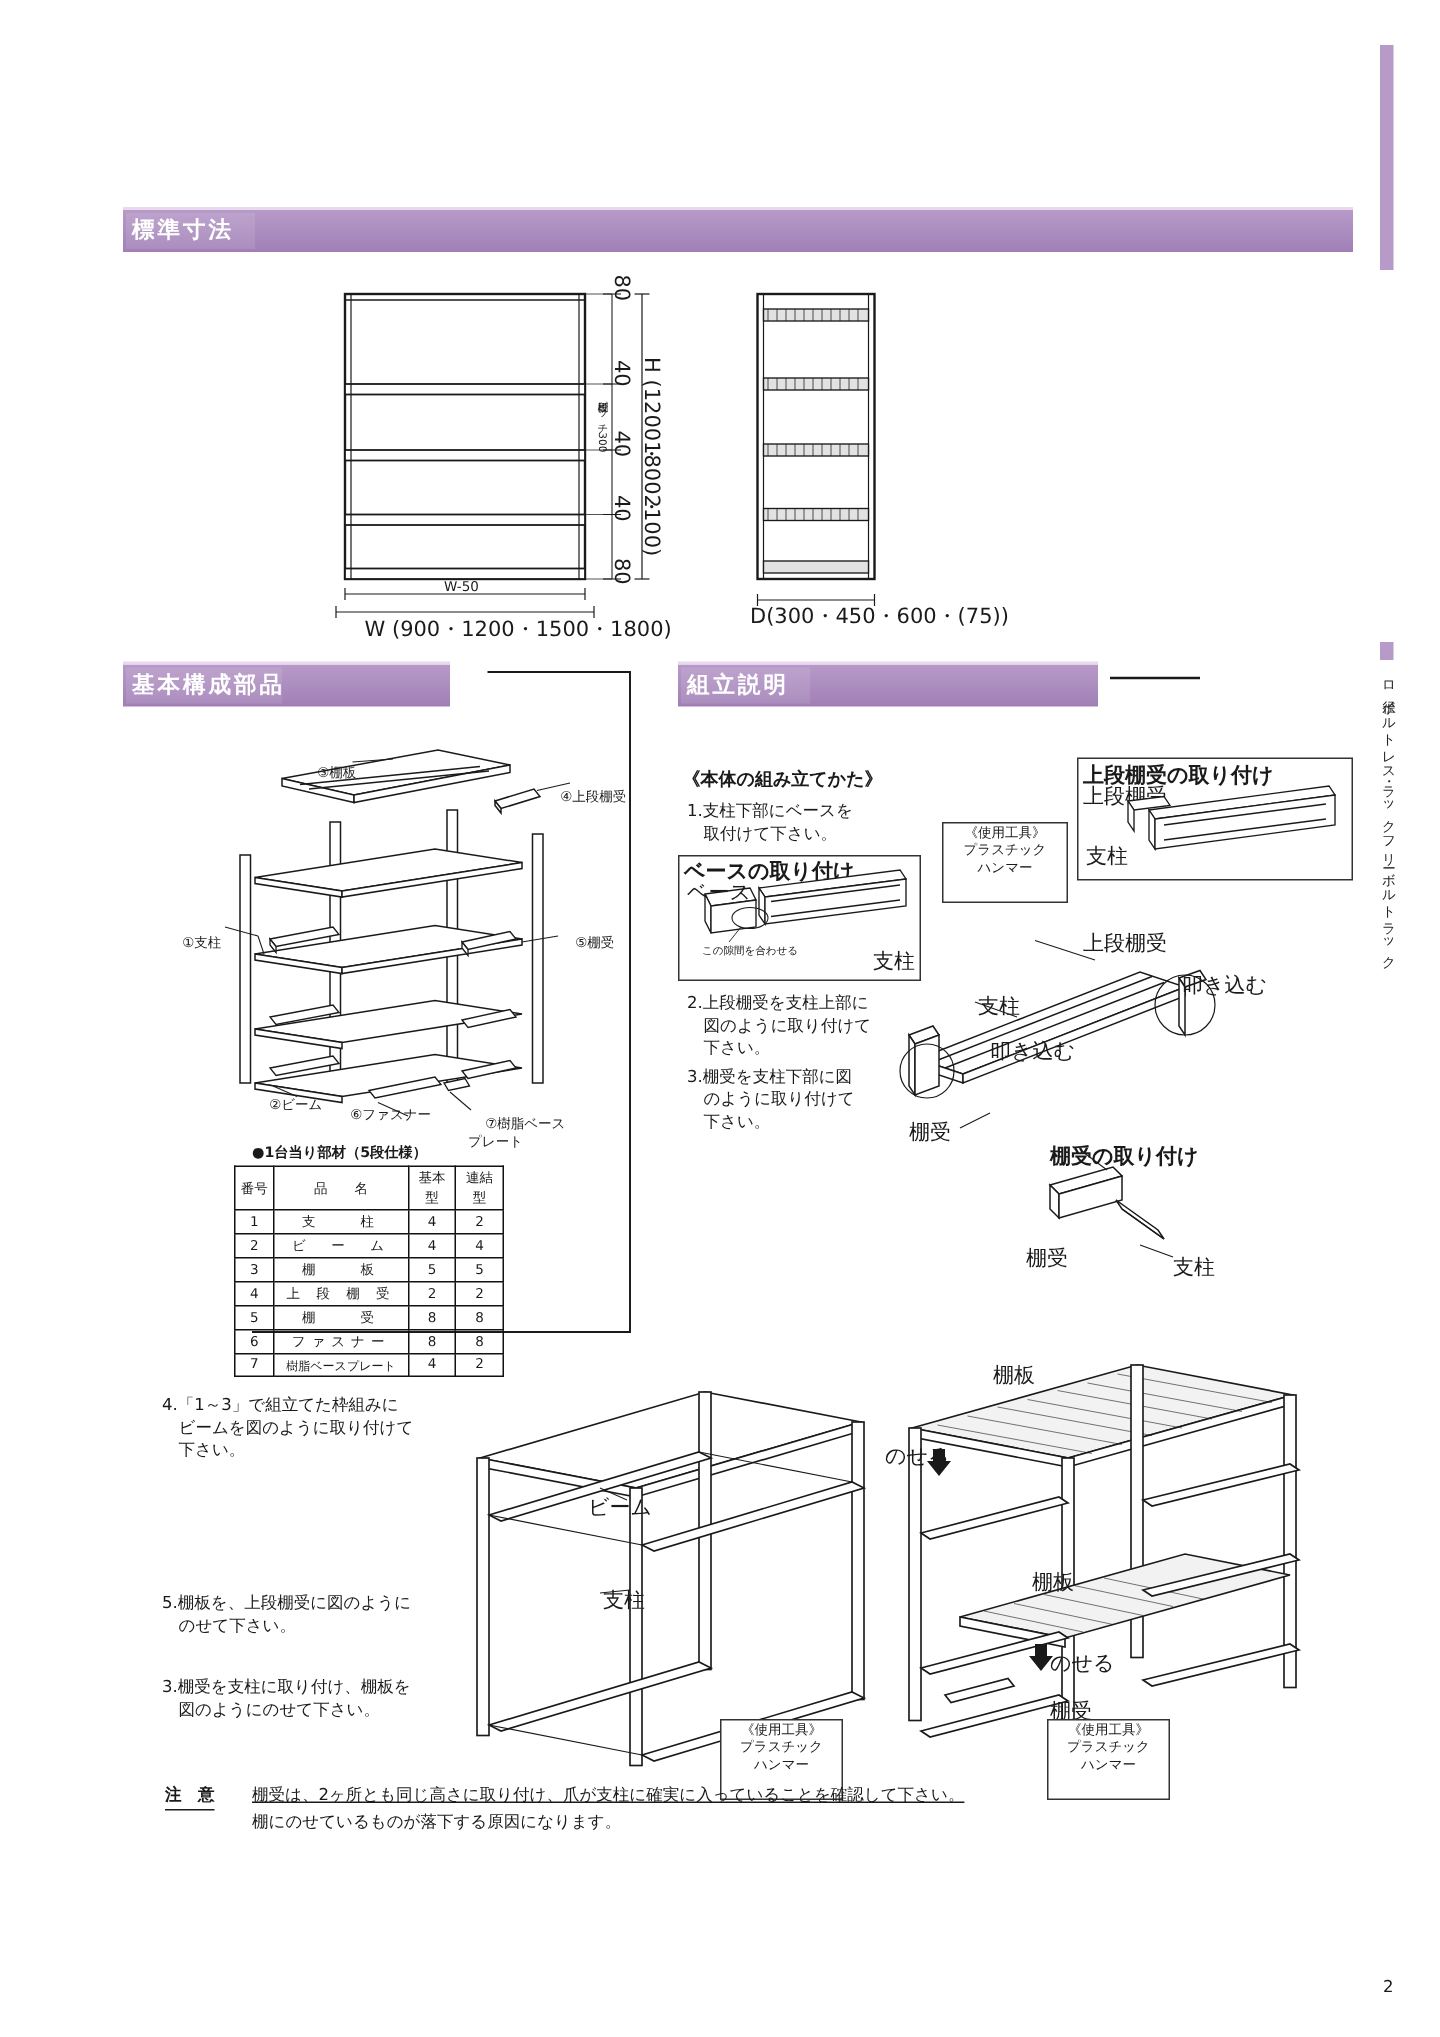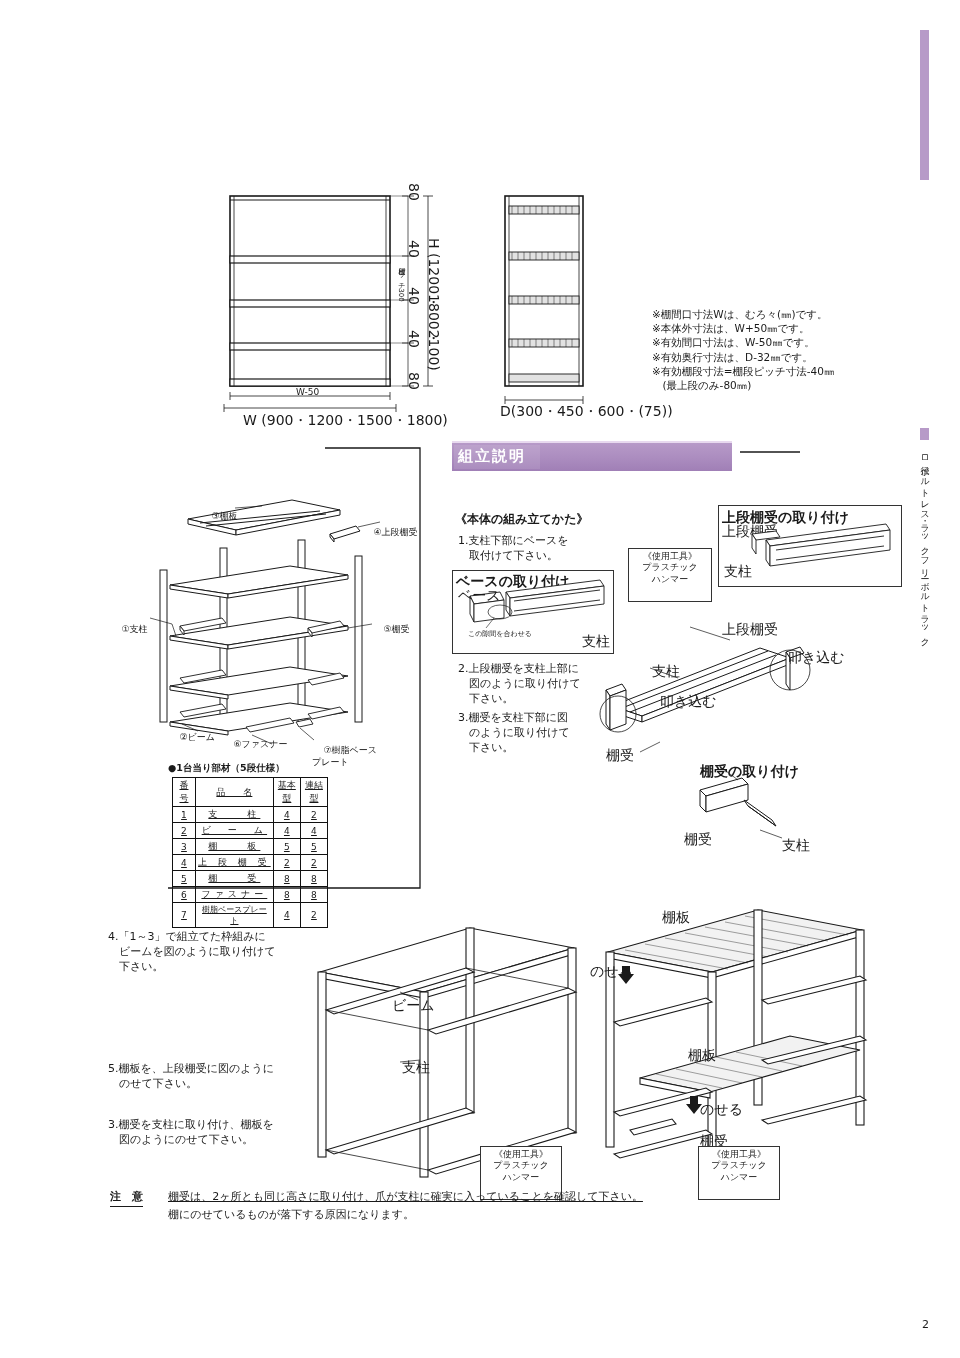--- a/index.html
+++ b/index.html
@@ -45,20 +45,24 @@
 </style>
 </head>
 <body>
 
 <div class="page">
 
   <div class="edgemark" style="left:920px;top:30px;width:9px;height:150px;"></div>
   <div class="edgemark" style="left:920px;top:428px;width:9px;height:12px;"></div>
   <div class="sidetab" style="left:918px;top:448px;height:300px;">ロ径ボルトレス・ラックフリーボルトラック</div>
 
+  <div class="secbar" style="left:82px;top:138px;width:820px;">
+    <div class="lblbox" style="width:86px;background:rgba(255,255,255,0.10);"></div>
+    <div class="lbl">標準寸法</div>
+  </div>
 
   <svg width="960" height="1358">
 
     <rect class="fillw" x="230" y="196" width="160" height="190" stroke-width="1.6"></rect>
 
     <line class="ln" x1="230" y1="200" x2="390" y2="200" stroke-width="1"></line>
     <rect class="fillw" x="230" y="256" width="160" height="7" stroke-width="1.2"></rect>
     <rect class="fillw" x="230" y="300" width="160" height="7" stroke-width="1.2"></rect>
     <rect class="fillw" x="230" y="343" width="160" height="7" stroke-width="1.2"></rect>
     <rect class="fillw" x="230" y="379" width="160" height="7" stroke-width="1.2"></rect>
@@ -156,29 +160,25 @@
   <div class="t xs" style="left:243px;top:411px;">W (900・1200・1500・1800)</div>
   <div class="t xs" style="left:500px;top:402px;">D(300・450・600・(75))</div>
   <div class="t xs" style="left:424px;top:238px;writing-mode:vertical-rl;">H (1200・1800・2100)</div>
   <div class="t xs" style="left:396px;top:262px;writing-mode:vertical-rl;font-size:7px;">棚段ピッチ 300</div>
   <div class="t xs" style="left:404px;top:183px;writing-mode:vertical-rl;">80</div>
   <div class="t xs" style="left:404px;top:240px;writing-mode:vertical-rl;">40</div>
   <div class="t xs" style="left:404px;top:287px;writing-mode:vertical-rl;">40</div>
   <div class="t xs" style="left:404px;top:330px;writing-mode:vertical-rl;">40</div>
   <div class="t xs" style="left:404px;top:372px;writing-mode:vertical-rl;">80</div>
 
-  <div style="position:absolute;left:652px;top:307px;">
-    <div class="t" style="position:static;font-size:10.5px;">※棚間口寸法Wは、むろ々(㎜)です。</div>
-    <div class="t" style="position:static;font-size:10.5px;">※本体外寸法は、W+50㎜です。</div>
-    <div class="t" style="position:static;font-size:10.5px;">※有効間口寸法は、W-50㎜です。</div>
-    <div class="t" style="position:static;font-size:10.5px;">※有効奥行寸法は、D-32㎜です。</div>
-    <div class="t" style="position:static;font-size:10.5px;">※有効棚段寸法=棚段ピッチ寸法-40㎜</div>
-    <div class="t" style="position:static;font-size:10.5px;">　(最上段のみ-80㎜)</div>
-  </div>
-
+
+  <div class="secbar" style="left:82px;top:441px;width:218px;">
+    <div class="lblbox" style="width:104px;background:rgba(255,255,255,0.10);"></div>
+    <div class="lbl">基本構成部品</div>
+  </div>
 
   <div class="secbar" style="left:452px;top:441px;width:280px;">
     <div class="lblbox" style="width:86px;background:rgba(255,255,255,0.10);"></div>
     <div class="lbl">組立説明</div>
   </div>
 
   <svg width="960" height="1358">
     <polyline class="ln" points="325,448 420,448 420,888 168,888" stroke-width="1.3"></polyline>
     <line class="ln" x1="740" y1="452" x2="800" y2="452" stroke-width="1.6"></line>
   </svg>
@@ -269,21 +269,21 @@
   </div>
   <div class="t sm" style="left:222px;top:726px;">
     <span>⑥</span><span>ファスナー</span>
   </div>
   <div class="t sm" style="left:312px;top:732px;">
     <span>⑦</span><span>樹脂ベース
 プレート</span>
   </div>
 
   <div class="tblcap" style="left:168px;top:762px;">●1台当り部材（5段仕様）</div>
-  <table class="parts" style="left:172px;top:777px;width:156px;text-decoration:underline;">
+  <table class="parts" style="left:156px;top:777px;width:180px;">
     <thead>
       <tr>
         <th style="width:22px;">番号</th>
         <th style="width:88px;">品　　名</th>
         <th style="width:28px;">基本型</th>
         <th style="width:28px;margin-left:40px;">連結型</th>
       </tr>
     </thead>
     <tbody>
       <tr>

